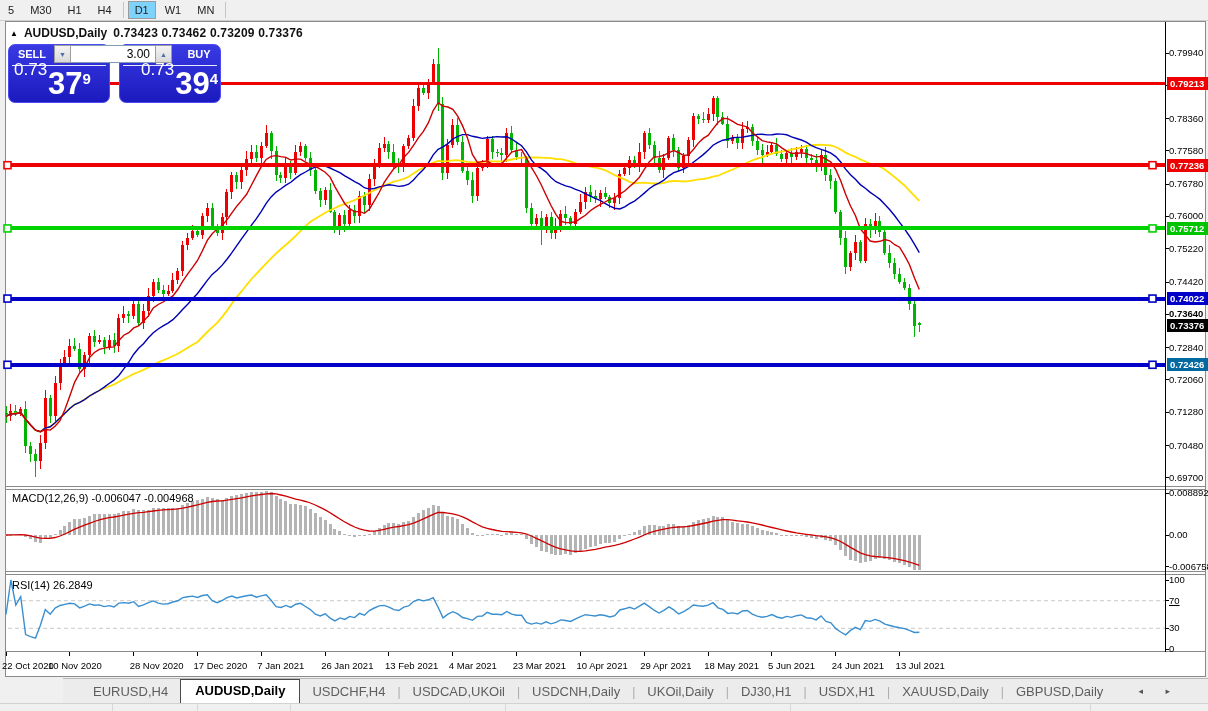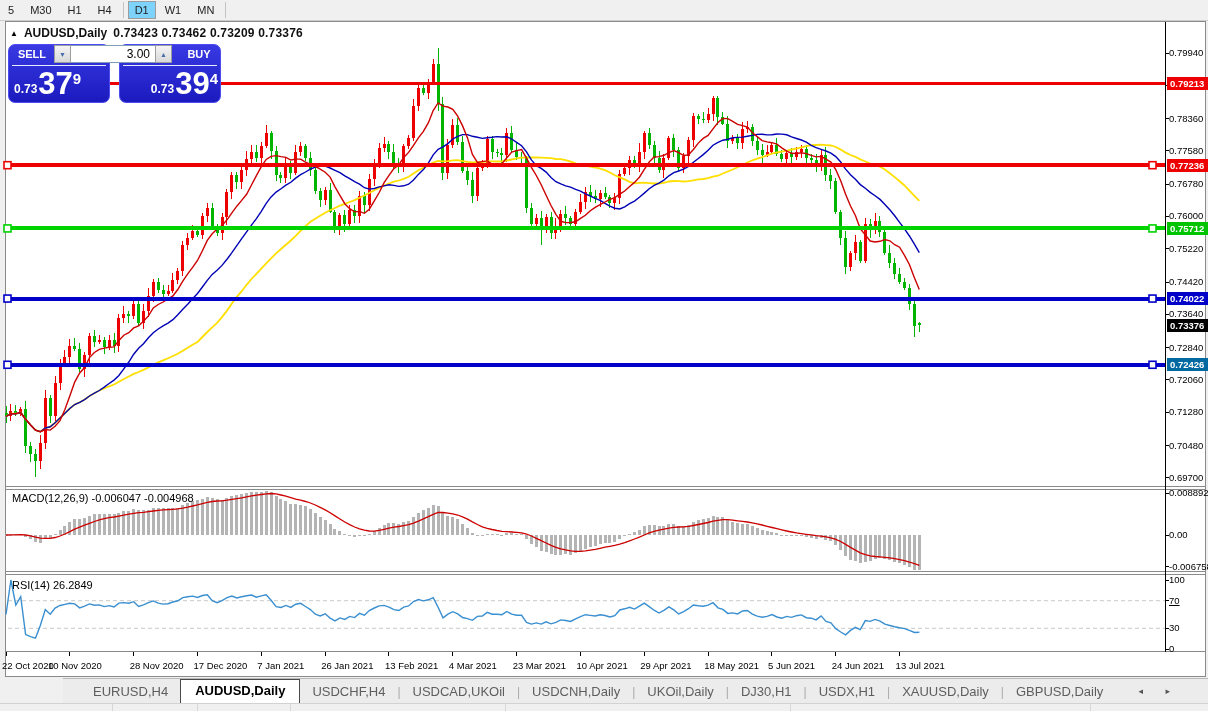--- a/index.html
+++ b/index.html
@@ -35,21 +35,21 @@
   
   #trade-panel { position:absolute; left:8px; top:44px; width:213px; height:60px; }
   .tp-half { position:absolute; top:0; width:102px; height:59px; border-radius:7px;
     background:linear-gradient(#3a3ae4,#1a1abE); border:1px solid #4b4bf0; }
   .tp-half.left { left:0; } .tp-half.right { left:111px; }
   .tp-btn-label { position:absolute; top:3px; width:46px; text-align:center;
     font-size:11px; font-weight:bold; color:#fff; }
   .tp-underline { position:absolute; top:20px; left:3px; right:3px; height:1px; background:#e8e8ff; }
   .tp-price { position:absolute; bottom:3px; left:5px; right:2px; display:flex;
     align-items:flex-end; color:#fff; }
-  .tp-price .small { font-size:12px; font-weight:bold; margin-right:1px; margin-bottom:3px; }
+  .tp-price .small { font-size:17px; font-weight:normal; margin-right:1px; margin-bottom:19px; }
   .tp-price .big { font-size:31px; font-weight:bold; line-height:30px; }
   .tp-price .sup { font-size:15px; font-weight:bold; margin-bottom:12px; }
   #lot-ctl { position:absolute; left:46px; top:1px; height:18px; display:flex; }
   .spin { width:17px; height:18px; background:linear-gradient(#f4f4f4,#d9d9d9);
     border:1px solid #9d9d9d; font-size:7px; color:#4a6ea9; text-align:center; line-height:17px; }
   #lot-input { width:84px; height:18px; border:1px solid #7f9db9; border-left:none; border-right:none;
     font-size:12px; text-align:right; padding-right:5px; font-family:"Liberation Sans",sans-serif; }
 
   
   #tab-bar { position:absolute; left:15px; top:678px; width:1208px; height:25px;
@@ -750,21 +750,21 @@
 
   <div id="axis-labels">
       <div class="axis-label" style="top: 47px;">0.79940</div>
       <div class="axis-label" style="top: 79.3651px;">0.79160</div>
       <div class="axis-label" style="top: 112.56px;">0.78360</div>
       <div class="axis-label" style="top: 144.925px;">0.77580</div>
       <div class="axis-label" style="top: 178.12px;">0.76780</div>
       <div class="axis-label" style="top: 210.485px;">0.76000</div>
       <div class="axis-label" style="top: 242.851px;">0.75220</div>
       <div class="axis-label" style="top: 276.046px;">0.74420</div>
-      <div class="axis-label" style="top: 308.411px;">0.73640</div>
+      <div class="axis-label" style="top: 308.411px; font-weight: bold;">0.73640</div>
       <div class="axis-label" style="top: 341.606px;">0.72840</div>
       <div class="axis-label" style="top: 373.971px;">0.72060</div>
       <div class="axis-label" style="top: 406.336px;">0.71280</div>
       <div class="axis-label" style="top: 439.531px;">0.70480</div>
       <div class="axis-label" style="top: 471.896px;">0.69700</div>
       <div class="axis-label" style="top: 487.003px;">0.008892</div>
       <div class="axis-label" style="top: 529px;">0.00</div>
       <div class="axis-label" style="top: 560.918px;">-0.006758</div>
       <div class="axis-label" style="top: 574px;">100</div>
       <div class="axis-label" style="top: 594.7px; text-decoration: underline;">70</div>

